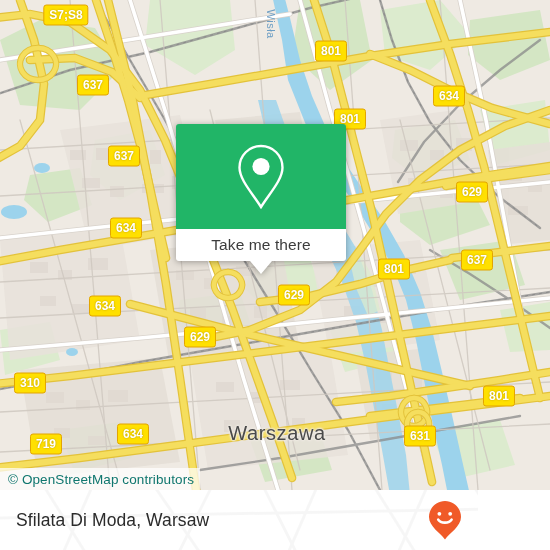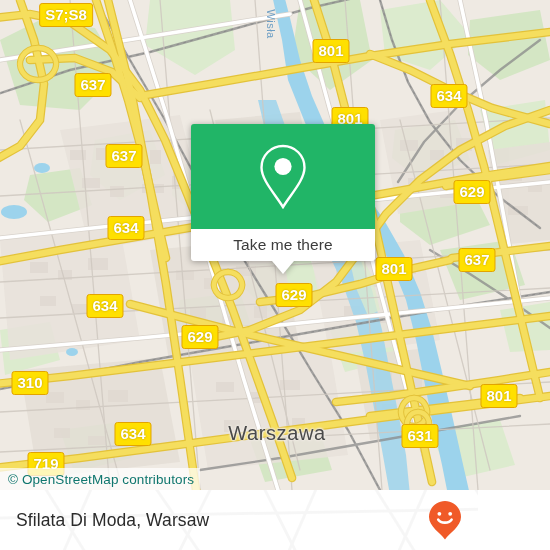--- a/index.html
+++ b/index.html
@@ -43,21 +43,21 @@
     white-space: nowrap;
   }
 
   
   .shield {
     position: absolute;
     background: #FFE000;
     border: 1.6px solid #E2A400;
     border-radius: 3px;
     color: #ffffff;
-    font-size: 15px;
+    font-size: 12px;
     font-weight: bold;
     line-height: 1;
     padding: 3px 5px 4px 5px;
     text-align: right;
     white-space: nowrap;
     text-shadow: 0 0 2px rgba(120,90,0,0.55);
     transform: translate(-50%, -50%);
   }
 
   
@@ -77,23 +77,23 @@
     font-size: 11px;
     color: #6d9ec4;
     letter-spacing: 0.5px;
     white-space: nowrap;
     transform-origin: center center;
   }
 
   
   .callout {
     position: absolute;
-    left: 191px;
+    left: 176px;
     top: 124px;
-    width: 184px;
+    width: 170px;
     filter: drop-shadow(0 1px 3px rgba(0,0,0,0.33));
     text-align: right;
   }
   .callout-top {
     background: #21B567;
     height: 105px;
     border-radius: 3px 3px 0 0;
     display: flex;
     align-items: center;
     justify-content: center;
@@ -430,21 +430,21 @@
 
     <div id="shield-layer">
         <div class="shield" style="left: 66px; top: 15px;">S7;S8</div>
         <div class="shield" style="left: 93px; top: 85px;">637</div>
         <div class="shield" style="left: 124px; top: 156px;">637</div>
         <div class="shield" style="left: 126px; top: 228px;">634</div>
         <div class="shield" style="left: 105px; top: 306px;">634</div>
         <div class="shield" style="left: 200px; top: 337px;">629</div>
         <div class="shield" style="left: 30px; top: 383px;">310</div>
         <div class="shield" style="left: 133px; top: 434px;">634</div>
-        <div class="shield" style="left: 46px; top: 464px;">719</div>
+        <div class="shield" style="left: 46px; top: 444px;">719</div>
         <div class="shield" style="left: 331px; top: 51px;">801</div>
         <div class="shield" style="left: 350px; top: 119px;">801</div>
         <div class="shield" style="left: 449px; top: 96px;">634</div>
         <div class="shield" style="left: 472px; top: 192px;">629</div>
         <div class="shield" style="left: 394px; top: 269px;">801</div>
         <div class="shield" style="left: 477px; top: 260px;">637</div>
         <div class="shield" style="left: 294px; top: 295px;">629</div>
         <div class="shield" style="left: 420px; top: 412px; margin-top: 24px;">631</div>
         <div class="shield" style="left: 499px; top: 396px;">801</div>
       </div>

